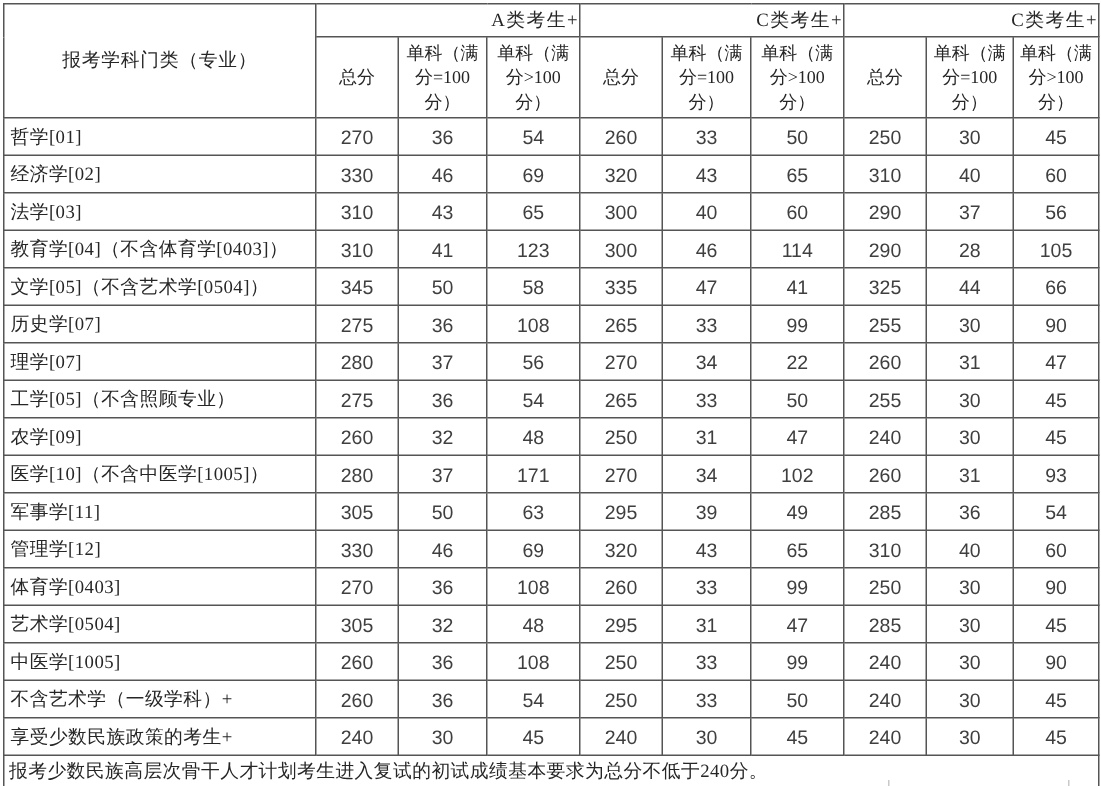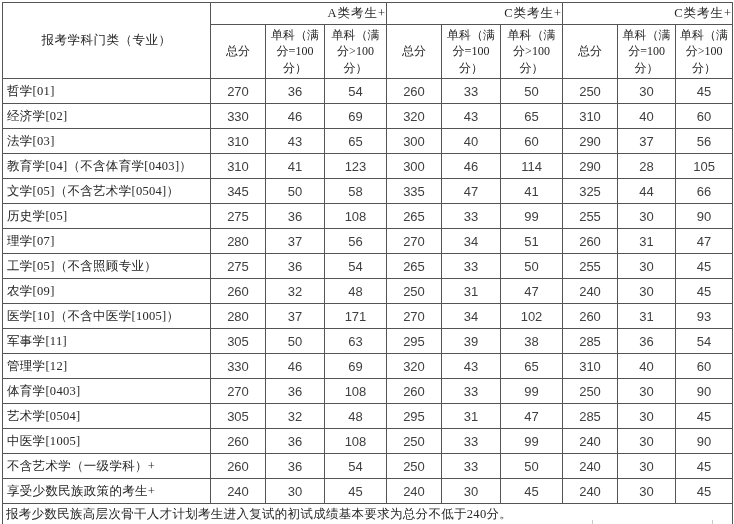--- a/index.html
+++ b/index.html
@@ -170,39 +170,39 @@
         <td class="num">50</td>
         <td class="num">58</td>
         <td class="num">335</td>
         <td class="num">47</td>
         <td class="num">41</td>
         <td class="num">325</td>
         <td class="num">44</td>
         <td class="num">66</td>
       </tr>
       <tr>
-        <td class="subject">历史学[05]</td>
+        <td class="subject">历史学[07]</td>
         <td class="num">275</td>
         <td class="num">36</td>
         <td class="num">108</td>
         <td class="num">265</td>
         <td class="num">33</td>
         <td class="num">99</td>
         <td class="num">255</td>
         <td class="num">30</td>
         <td class="num">90</td>
       </tr>
       <tr>
         <td class="subject">理学[07]</td>
         <td class="num">280</td>
         <td class="num">37</td>
         <td class="num">56</td>
         <td class="num">270</td>
         <td class="num">34</td>
-        <td class="num">51</td>
+        <td class="num">22</td>
         <td class="num">260</td>
         <td class="num">31</td>
         <td class="num">47</td>
       </tr>
       <tr>
         <td class="subject">工学[05]（不含照顾专业）</td>
         <td class="num">275</td>
         <td class="num">36</td>
         <td class="num">54</td>
         <td class="num">265</td>
@@ -236,21 +236,21 @@
         <td class="num">31</td>
         <td class="num">93</td>
       </tr>
       <tr>
         <td class="subject">军事学[11]</td>
         <td class="num">305</td>
         <td class="num">50</td>
         <td class="num">63</td>
         <td class="num">295</td>
         <td class="num">39</td>
-        <td class="num">38</td>
+        <td class="num">49</td>
         <td class="num">285</td>
         <td class="num">36</td>
         <td class="num">54</td>
       </tr>
       <tr>
         <td class="subject">管理学[12]</td>
         <td class="num">330</td>
         <td class="num">46</td>
         <td class="num">69</td>
         <td class="num">320</td>

